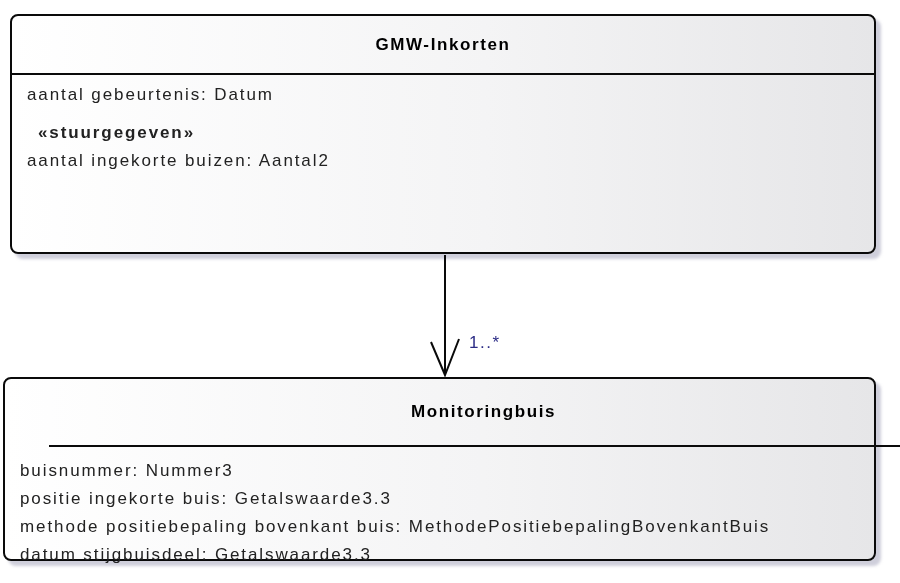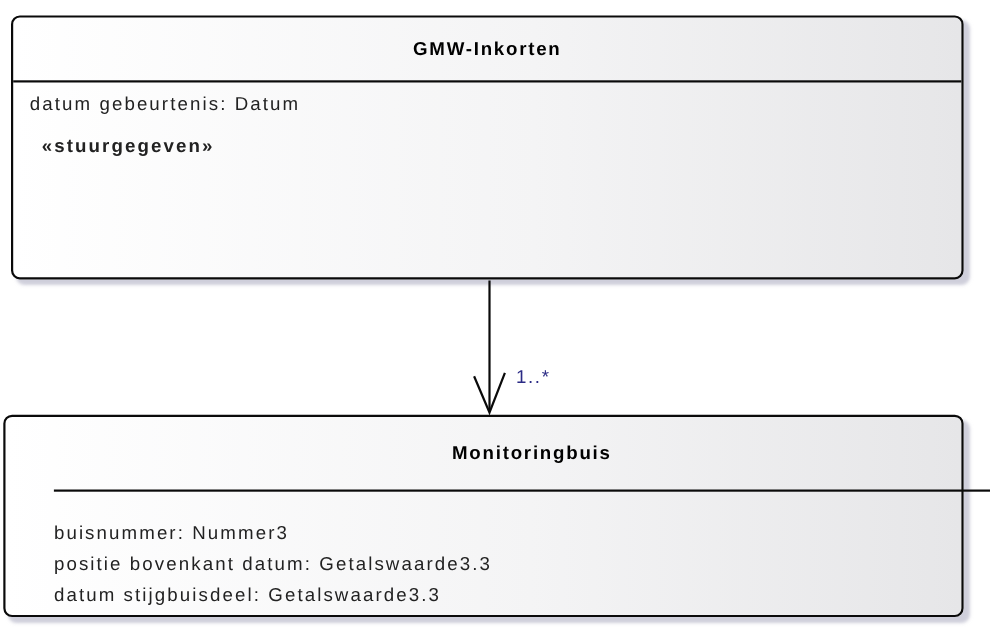--- a/index.html
+++ b/index.html
@@ -62,21 +62,21 @@
     height: 240px;
   }
   .box-gmw .uml-class-header { height: 59px; }
   .box-monitoring {
     left: 3px;
     top: 377px;
     width: 873px;
     height: 184px;
   }
   .box-monitoring .uml-class-header { height: 68px; margin-left: 44px; }
-  .box-monitoring .uml-class-body { padding-top: 24px; margin-left: 29px; }
+  .box-monitoring .uml-class-body { padding-top: 10px; }
   .assoc-layer {
     position: absolute;
     left: 0;
     top: 0;
     width: 900px;
     height: 583px;
     pointer-events: none;
   }
   .multiplicity-label {
     position: absolute;
@@ -91,37 +91,39 @@
 </head>
 <body>
 
 <div class="canvas">
 
   <div class="uml-class box-gmw">
     <div class="uml-class-header">
       <span class="uml-class-title">GMW-Inkorten</span>
     </div>
     <div class="uml-class-body">
-      <div class="attr">datum gebeurtenis: Datum</div>
+      <div class="attr">aantal gebeurtenis: Datum</div>
       <div class="attr stereotype">«stuurgegeven»</div>
+      <div class="attr">aantal ingekorte buizen: Aantal2</div>
     </div>
   </div>
 
   <div class="assoc-layer">
     <svg width="900" height="583" viewBox="0 0 900 583">
       <line x1="445" y1="255" x2="445" y2="374" stroke="#0a0a0a" stroke-width="2"></line>
       <path d="M431,342 L445,375 L459,339" fill="none" stroke="#0a0a0a" stroke-width="2"></path>
     </svg>
   </div>
   <div class="multiplicity-label">1..*</div>
 
   <div class="uml-class box-monitoring">
     <div class="uml-class-header">
       <span class="uml-class-title">Monitoringbuis</span>
     </div>
     <div class="uml-class-body">
       <div class="attr">buisnummer: Nummer3</div>
-      <div class="attr">positie bovenkant datum: Getalswaarde3.3</div>
+      <div class="attr">positie ingekorte buis: Getalswaarde3.3</div>
+      <div class="attr">methode positiebepaling bovenkant buis: MethodePositiebepalingBovenkantBuis</div>
       <div class="attr">datum stijgbuisdeel: Getalswaarde3.3</div>
     </div>
   </div>
 
 </div>
 
 </body></html>

